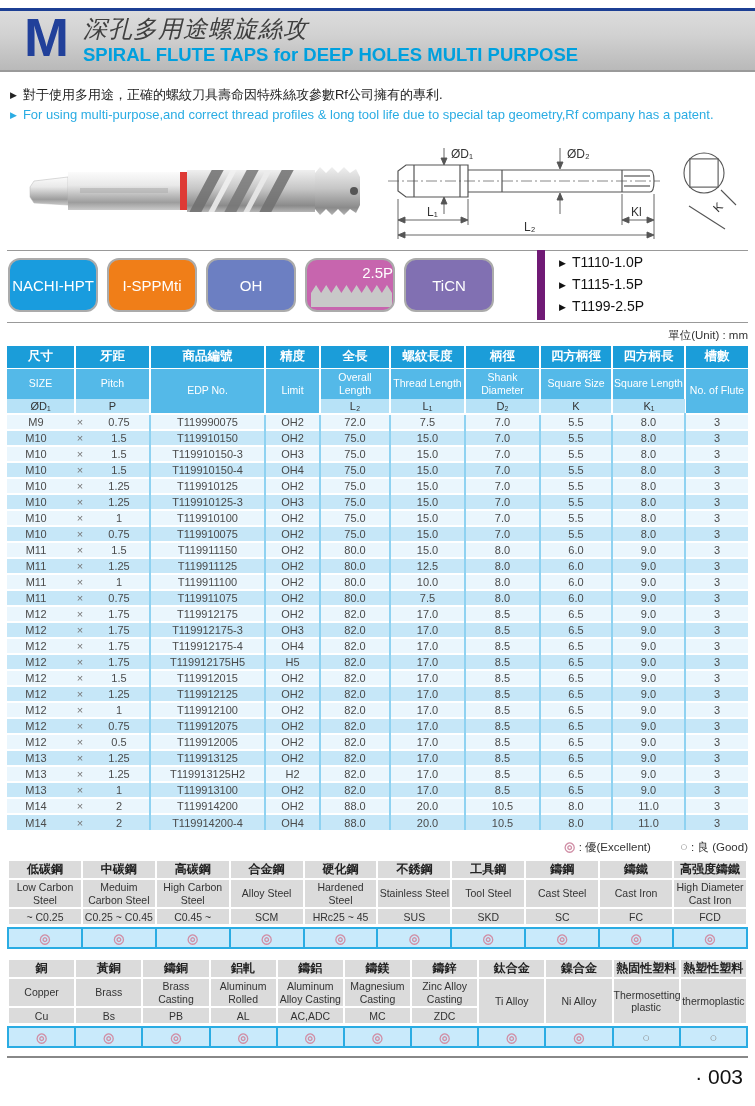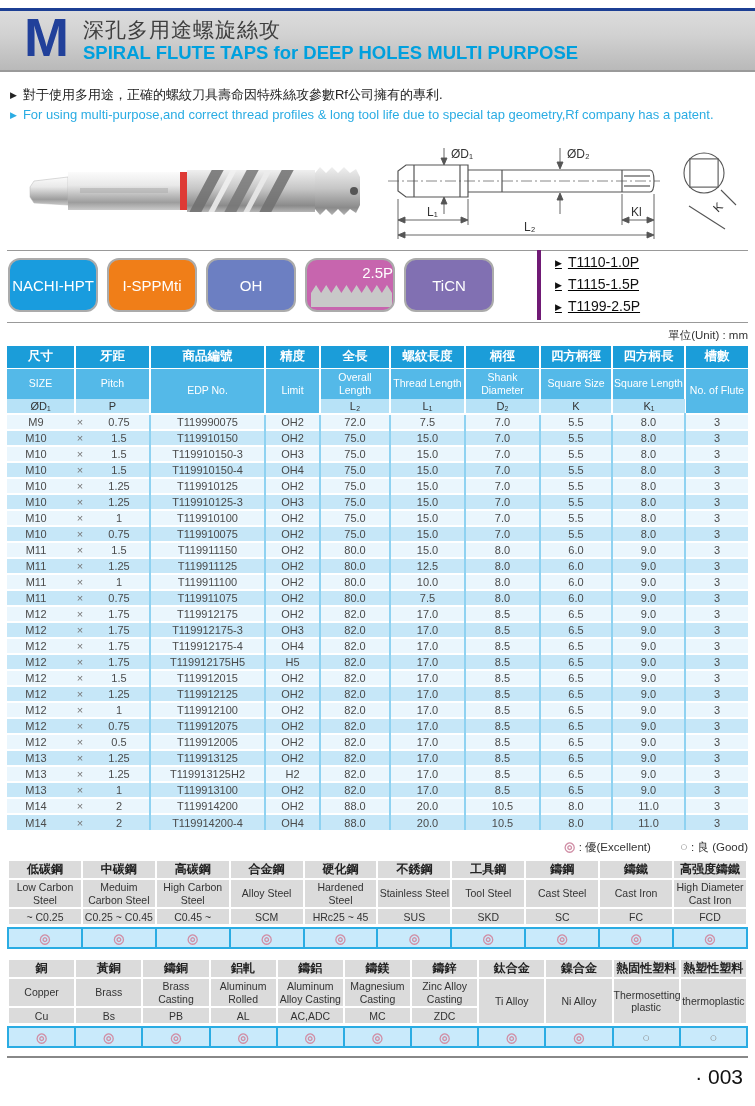--- a/index.html
+++ b/index.html
@@ -5,21 +5,21 @@
   * { margin:0; padding:0; box-sizing:border-box; }
   html,body { width:755px; background:#fff; font-family:"Liberation Sans", sans-serif; }
   body { height:1106px; overflow:hidden; }
 
   
   .top-white { height:8px; }
   .navy-line { height:3px; background:#1C3F94; }
   .band { height:61px; background:linear-gradient(#DCDCDC,#D2D2D2 40%,#B9B9B9); border-bottom:2px solid #9A9A9A; display:flex; align-items:center; }
   .m-letter { font-size:54px; font-weight:bold; color:#21409A; line-height:0.9; margin:0 14px 6px 24px; }
   .titles { display:flex; flex-direction:column; justify-content:center; }
-  .title-zh { font-size:21px; color:#3F3F3F; letter-spacing:1px; line-height:1.2; }
+  .title-zh { font-size:24px; color:#3F3F3F; letter-spacing:1px; line-height:1.2;font-style:italic; }
   .title-en { font-size:18.5px; font-weight:bold; color:#00A0DE; line-height:1.15; }
 
   
   .bullets { margin:13px 0 0 10px; }
   .bullet { font-size:13px; line-height:19px; }
   .tri { font-size:9px; margin-right:6px; vertical-align:1px; }
   .b-zh { color:#222; }
   .b-en { color:#2AACE3; }
 
   
@@ -30,21 +30,21 @@
   .rule { border:none; border-top:1.5px solid #999; margin:3px 7px 0 7px; }
 
   
   .badge-section { display:flex; align-items:center; padding:7px 10px 7px 8px; height:68px; }
   .badge { width:90px; height:54px; border-radius:12px; border:2px solid #ABABAB; margin-right:9px;
            position:relative; color:#fff; display:flex; align-items:center; justify-content:center;
            font-size:15px; overflow:hidden; flex:0 0 auto; }
   .badge.teeth { justify-content:flex-end; align-items:flex-start; }
   .badge.teeth .badge-label { margin:4px 0 0 9px; }
   .teeth-svg { position:absolute; left:4px; bottom:3px; width:81px; height:26px; }
-  .models { margin-left:auto; border-left:4px solid #701a75; padding:2px 0 2px 14px; width:208px;text-decoration:underline; }
+  .models { margin-left:auto; border-left:8px solid #701a75; padding:2px 0 2px 14px; width:208px; }
   .model-item { font-size:14px; color:#111; line-height:21px; }
 
   .unit { width:748px; text-align:right; font-size:11.5px; color:#333; margin-top:5px; }
 
   
   table.spec { border-collapse:collapse; table-layout:fixed; width:741px; margin:3px 0 0 7px; }
   .spec th, .spec td { padding:0; text-align:center; vertical-align:middle; overflow:hidden; }
   .spec th { border-right:2px solid #fff; }
   .h1 th { background:#1B9DD9; color:#fff; font-size:12.5px; font-weight:bold; height:22px; border-bottom:1px solid #fff; }
   .h2 th { background:#54B9E8; color:#fff; font-size:10.5px; font-weight:normal; height:31px; line-height:1.2; }

